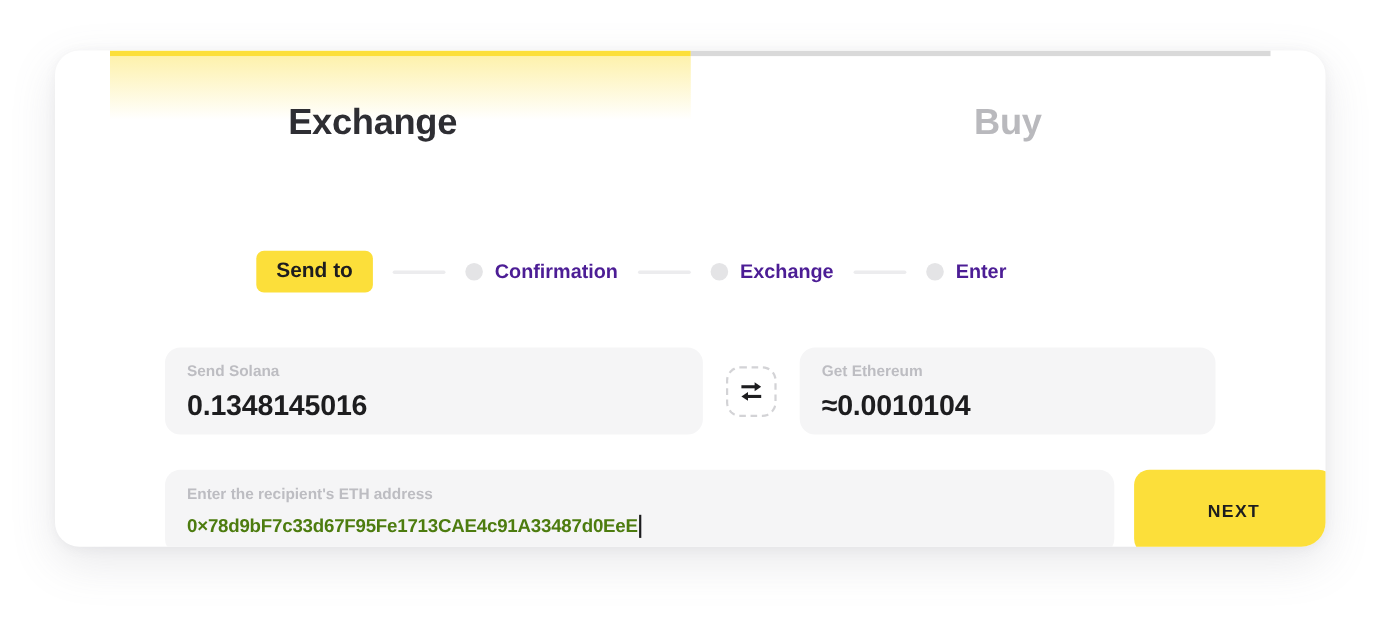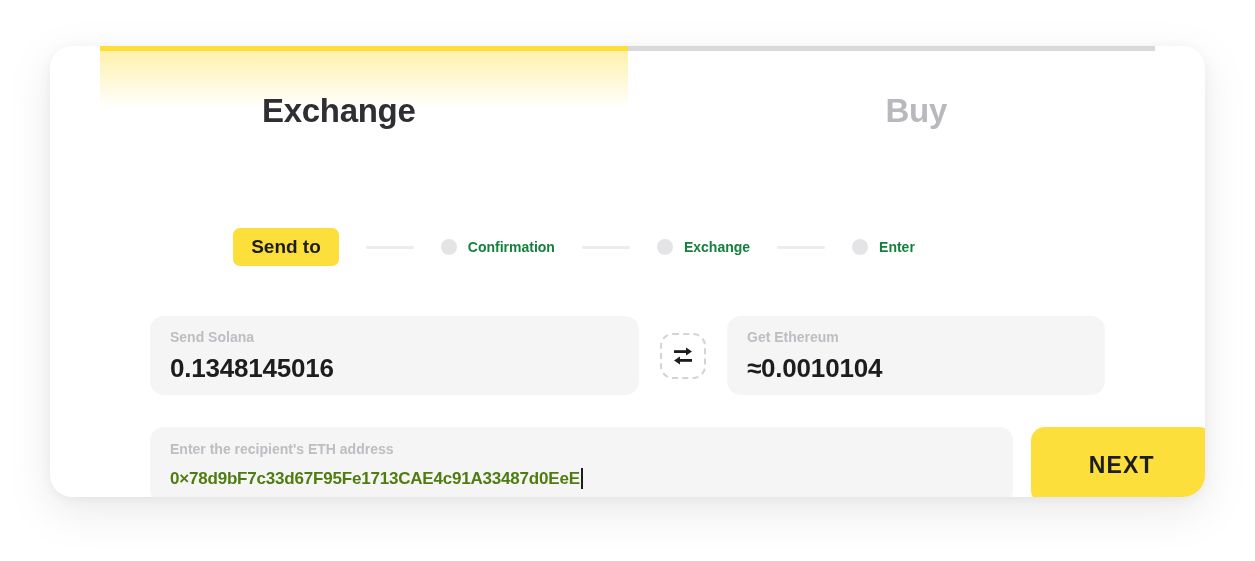--- a/index.html
+++ b/index.html
@@ -85,21 +85,21 @@
 
   
   .stepper {
     position: absolute;
     left: 0;
     top: 182px;
     width: 1048px;
     display: flex;
     align-items: center;
     justify-content: center;
-    gap: 9px;
+    gap: 0;
     text-align: right;
   }
   .step {
     display: flex;
     align-items: center;
     gap: 11px;
     cursor: pointer;
   }
   .step-pill {
     background: #fcdf3a;
@@ -111,23 +111,23 @@
     line-height: 1;
   }
   .step-dot {
     width: 16px;
     height: 16px;
     border-radius: 50%;
     background: #e4e4e6;
     flex: none;
   }
   .step-name {
-    font-size: 14px;
-    font-weight: bold;
-    color: #15803d;
+    font-size: 18px;
+    font-weight: bold;
+    color: #4c1d95;
     line-height: 1;
     white-space: nowrap;
   }
   .connector {
     width: 48px;
     height: 3px;
     background: #ececee;
     border-radius: 2px;
     margin: 0 18px;
     flex: none;
@@ -261,21 +261,21 @@
     margin-left: 1px;
   }
 
   .next-btn {
     width: 183px;
     height: 77px;
     background: #fcdf3a;
     border: none;
     border-radius: 14px;
     font-family: "Liberation Sans", sans-serif;
-    font-size: 23px;
+    font-size: 16px;
     font-weight: bold;
     letter-spacing: 1.2px;
     color: #1d1d1f;
     cursor: pointer;
   }
 </style>
 </head>
 <body>
 
 <div class="stage">

